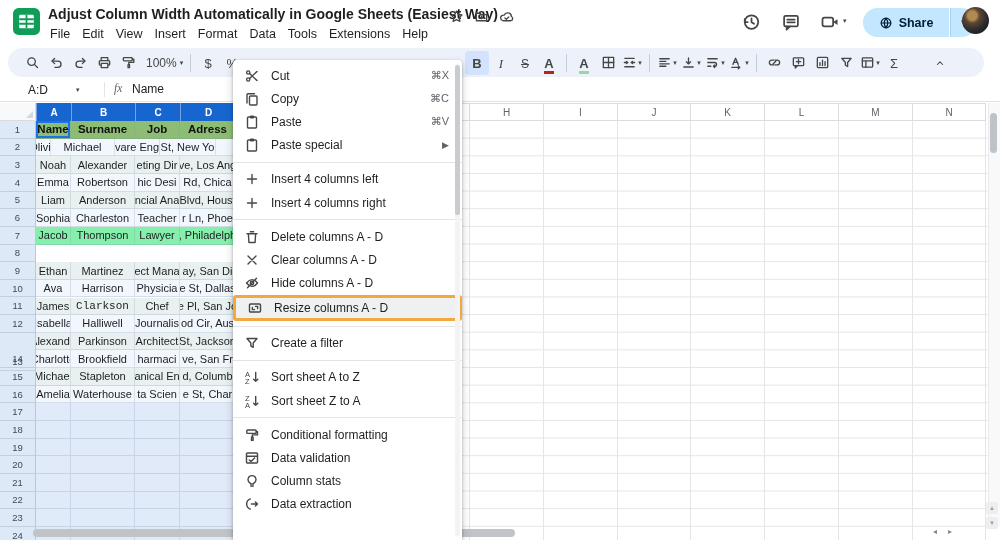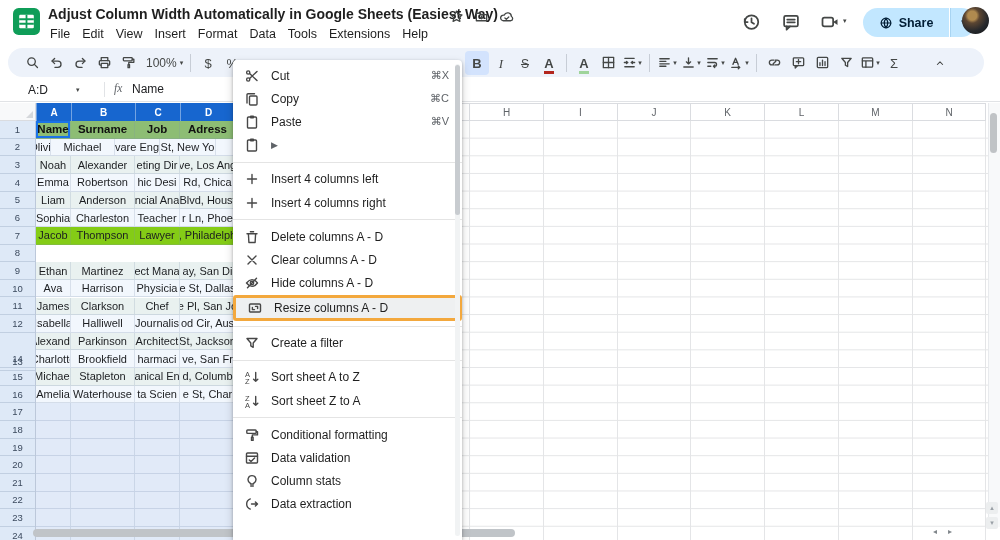--- a/index.html
+++ b/index.html
@@ -416,41 +416,41 @@
           <div class="lcell" style="width: 64px;">Anderson</div>
           <div class="lcell" style="width: 45px;">ncial Ana</div>
           <div class="lcell" style="width: 56px;">Blvd, Houst</div>
         </div>
         <div class="lrow" style="top: 88.25px; height: 17.65px; background: rgb(242, 247, 253);">
           <div class="lcell" style="width: 35px;">Sophia</div>
           <div class="lcell" style="width: 64px;">Charleston</div>
           <div class="lcell" style="width: 45px;">Teacher</div>
           <div class="lcell" style="width: 56px;">r Ln, Phoe</div>
         </div>
-        <div class="lrow" style="top: 105.9px; height: 17.65px; background: #84cc16;">
+        <div class="lrow" style="top: 105.9px; height: 17.65px; background: #86efac;">
           <div class="lcell" style="width: 35px;">Jacob</div>
           <div class="lcell" style="width: 64px;">Thompson</div>
           <div class="lcell" style="width: 45px;">Lawyer</div>
           <div class="lcell" style="width: 56px;">, Philadelph</div>
         </div>
         <div class="lrow" style="top: 141.2px; height: 17.65px; background: rgb(233, 241, 240);">
           <div class="lcell" style="width: 35px;">Ethan</div>
           <div class="lcell" style="width: 64px;">Martinez</div>
           <div class="lcell" style="width: 45px;">ect Mana</div>
           <div class="lcell" style="width: 56px;">ay, San Di</div>
         </div>
         <div class="lrow" style="top: 158.85px; height: 17.65px; background: rgb(242, 247, 253);">
           <div class="lcell" style="width: 35px;">Ava</div>
           <div class="lcell" style="width: 64px;">Harrison</div>
           <div class="lcell" style="width: 45px;">Physicia</div>
           <div class="lcell" style="width: 56px;">e St, Dallas</div>
         </div>
         <div class="lrow" style="top: 176.5px; height: 17.65px; background: rgb(233, 241, 240);">
           <div class="lcell" style="width: 35px;">James</div>
-          <div class="lcell" style="width: 64px;">Clarkson</div>
+          <div class="lcell" style="width: 64px; font-family: Liberation Mono, monospace;">Clarkson</div>
           <div class="lcell" style="width: 45px;">Chef</div>
           <div class="lcell" style="width: 56px;">e Pl, San Jo</div>
         </div>
         <div class="lrow" style="top: 194.15px; height: 17.65px; background: rgb(242, 247, 253);">
           <div class="lcell" style="width: 35px;">Isabella</div>
           <div class="lcell" style="width: 64px;">Halliwell</div>
           <div class="lcell" style="width: 45px;">Journalis</div>
           <div class="lcell" style="width: 56px;">od Cir, Aus</div>
         </div>
         <div class="lrow" style="top: 211.8px; height: 17.65px; background: rgb(233, 241, 240);">
@@ -579,20 +579,21 @@
           <span class="mi-label">Paste</span>
           <span class="mi-short">⌘V</span>
         </div>
         <div class="mi">
           <span class="mi-ic">
             <svg viewBox="0 0 16 16" class="stroked">
               <rect x="3.5" y="3" width="9" height="11" rx="1"></rect>
               <rect x="6" y="1.6" width="4" height="2.8" rx=".7" fill="#474747" stroke="none"></rect>
             </svg>
           </span>
+          <span class="mi-label">Paste special</span>
           <span class="mi-sub">▶</span>
         </div>
         <div class="msep"></div>
         <div class="mi">
           <span class="mi-ic">
             <svg viewBox="0 0 16 16" class="stroked">
               <path d="M8 3.5v9M3.5 8h9"></path>
             </svg>
           </span>
           <span class="mi-label">Insert 4 columns left</span>

